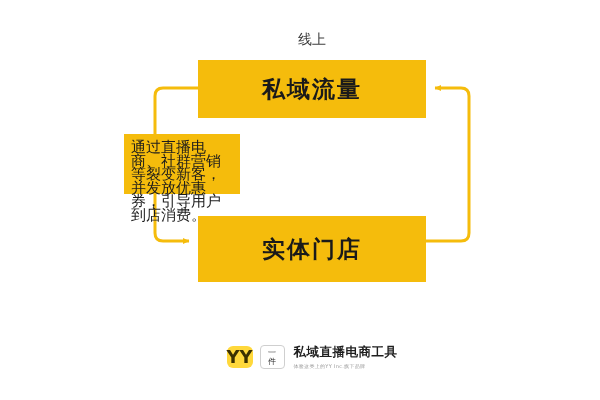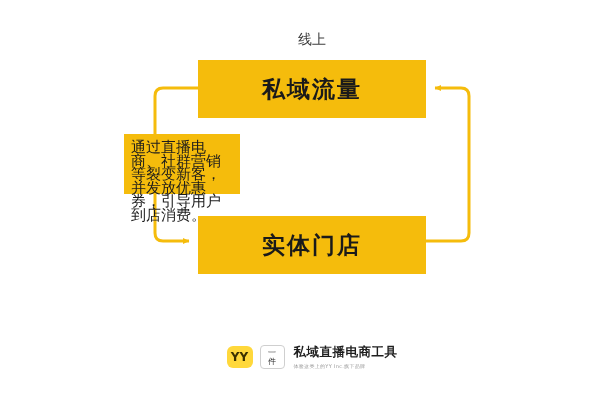--- a/index.html
+++ b/index.html
@@ -49,21 +49,21 @@
   #box-online {
     left: 186px;
     top: 60px;
     width: 228px;
     height: 58px;
   }
   #box-offline {
     left: 186px;
     top: 216px;
     width: 228px;
-    height: 58px;
+    height: 66px;
   }
 
   
   .note-box {
     position: absolute;
     background: #F5BC0C;
     color: #1c1c1c;
     font-size: 15px;
     line-height: 13.5px;
     padding: 7px 7px 6px 7px;
@@ -114,21 +114,21 @@
     align-items: center;
     justify-content: center;
     box-sizing: border-box;
   }
   #badge-yy {
     width: 26px;
     height: 22px;
     background: #FFD83B;
     border-radius: 6px;
     color: #3a3000;
-    font-size: 12px;
+    font-size: 18px;
     font-weight: bold;
     font-family: "DejaVu Sans", "Liberation Sans", sans-serif;
   }
   #badge-yijian {
     width: 25px;
     height: 24px;
     background: #ffffff;
     border: 1px solid #cfcfcf;
     border-radius: 4px;
     color: #2b2b2b;

